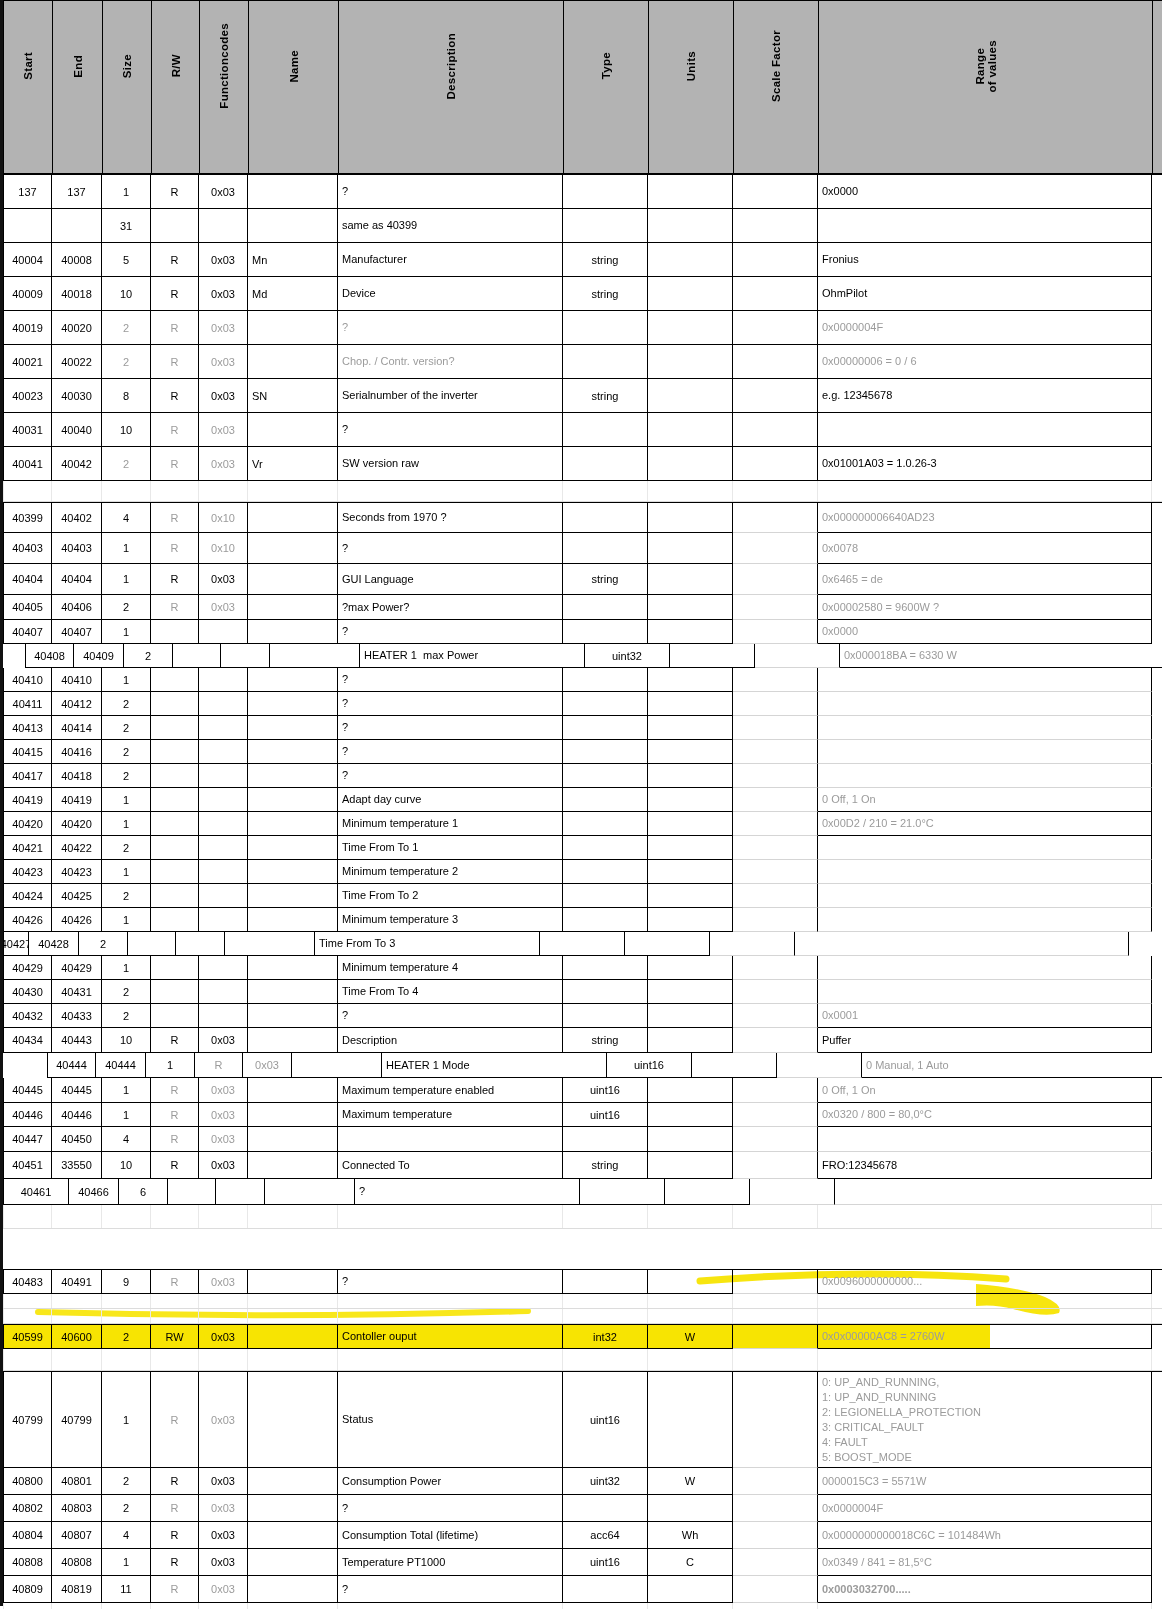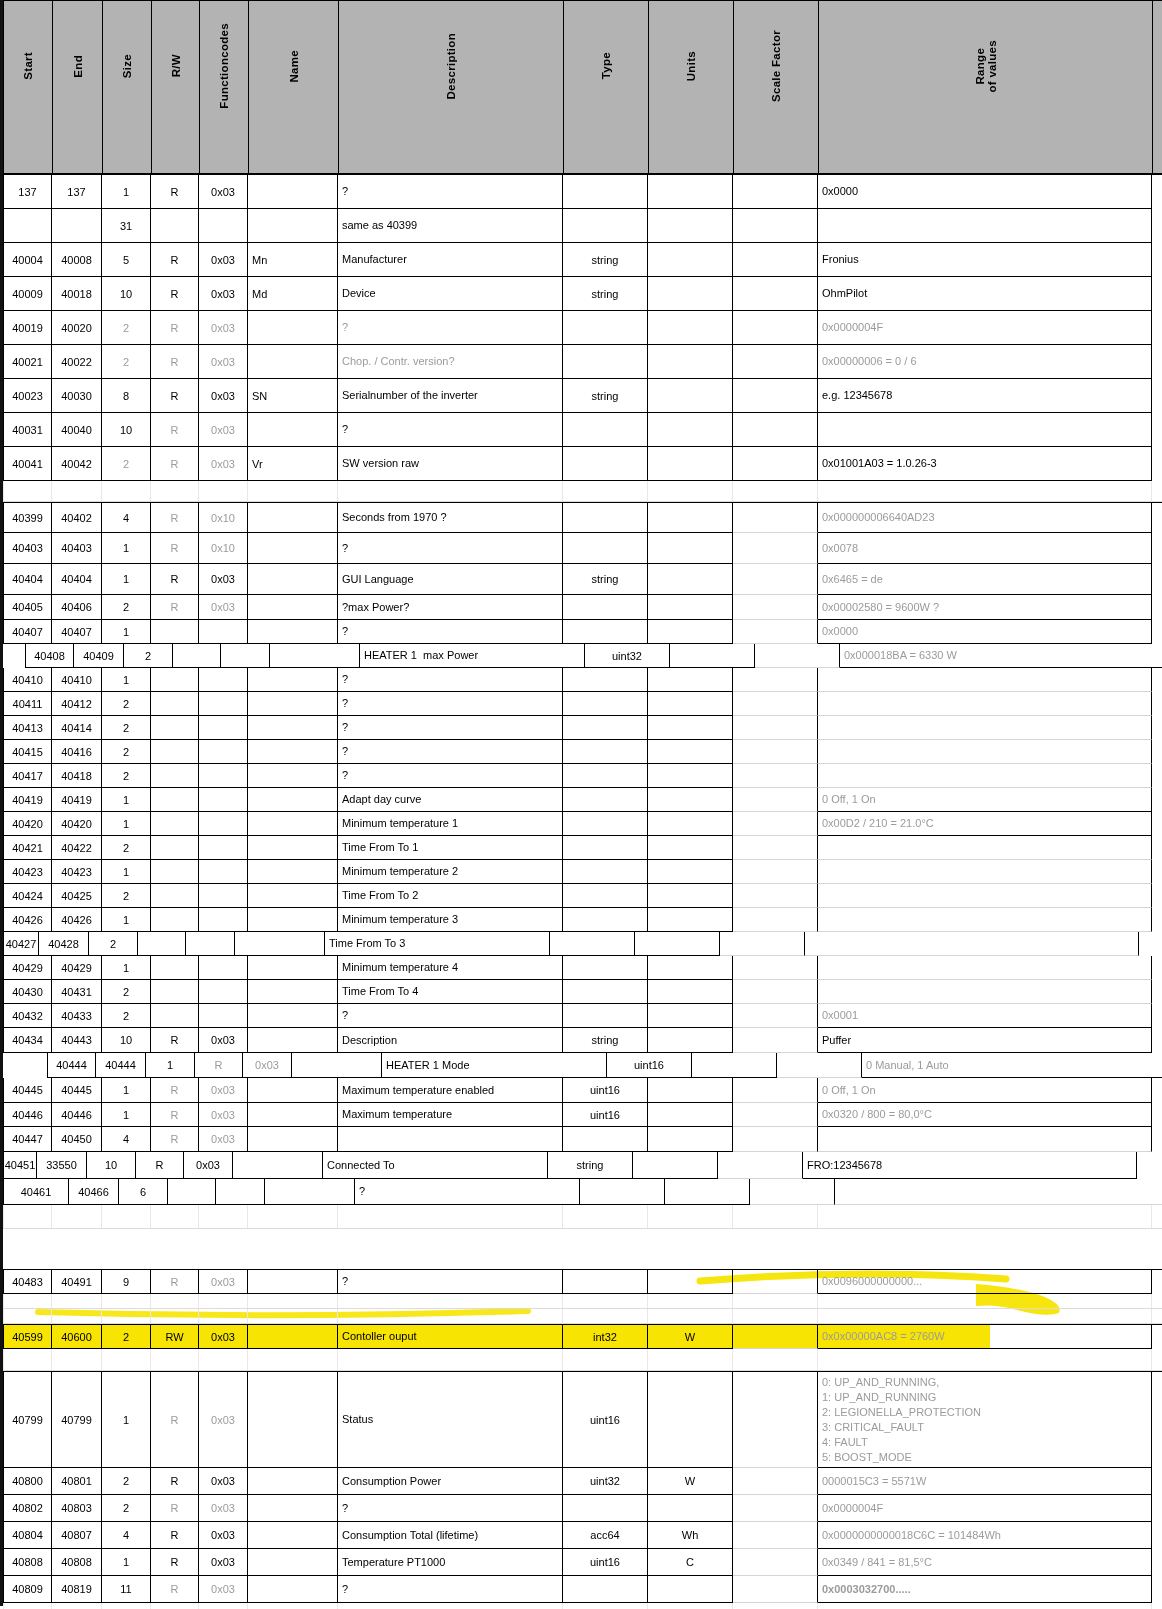--- a/index.html
+++ b/index.html
@@ -426,21 +426,21 @@
         <div class="cell a-c" style="width: 48px;"></div>
         <div class="cell a-c" style="width: 49px;"></div>
         <div class="cell a-l" style="width: 90px;"></div>
         <div class="cell a-l pre" style="width: 225px;">Minimum temperature 3</div>
         <div class="cell a-c" style="width: 85px;"></div>
         <div class="cell a-c" style="width: 85px;"></div>
         <div class="cell a-c lb" style="width: 85px;"></div>
         <div class="cell a-l pre lb" style="width: 334px;"></div>
       </div>
       <div class="row drow" style="height: 24px;">
-        <div class="cell a-c" style="width: 36px;">40427</div>
+        <div class="cell a-c" style="width: 26px;">40427</div>
         <div class="cell a-c" style="width: 50px;">40428</div>
         <div class="cell a-c" style="width: 49px;">2</div>
         <div class="cell a-c" style="width: 48px;"></div>
         <div class="cell a-c" style="width: 49px;"></div>
         <div class="cell a-l" style="width: 90px;"></div>
         <div class="cell a-l pre" style="width: 225px;">Time From To 3</div>
         <div class="cell a-c" style="width: 85px;"></div>
         <div class="cell a-c" style="width: 85px;"></div>
         <div class="cell a-c lb" style="width: 85px;"></div>
         <div class="cell a-l pre lb" style="width: 334px;"></div>
@@ -543,21 +543,21 @@
         <div class="cell a-c muted" style="width: 48px;">R</div>
         <div class="cell a-c muted" style="width: 49px;">0x03</div>
         <div class="cell a-l" style="width: 90px;"></div>
         <div class="cell a-l pre" style="width: 225px;"></div>
         <div class="cell a-c" style="width: 85px;"></div>
         <div class="cell a-c" style="width: 85px;"></div>
         <div class="cell a-c lb" style="width: 85px;"></div>
         <div class="cell a-l pre lb" style="width: 334px;"></div>
       </div>
       <div class="row drow" style="height: 27px;">
-        <div class="cell a-c" style="width: 34px;">40451</div>
+        <div class="cell a-c" style="width: 49px;">40451</div>
         <div class="cell a-c" style="width: 50px;">33550</div>
         <div class="cell a-c" style="width: 49px;">10</div>
         <div class="cell a-c" style="width: 48px;">R</div>
         <div class="cell a-c" style="width: 49px;">0x03</div>
         <div class="cell a-l" style="width: 90px;"></div>
         <div class="cell a-l pre" style="width: 225px;">Connected To</div>
         <div class="cell a-c" style="width: 85px;">string</div>
         <div class="cell a-c" style="width: 85px;"></div>
         <div class="cell a-c lb" style="width: 85px;"></div>
         <div class="cell a-l pre" style="width: 334px;">FRO:12345678</div>

